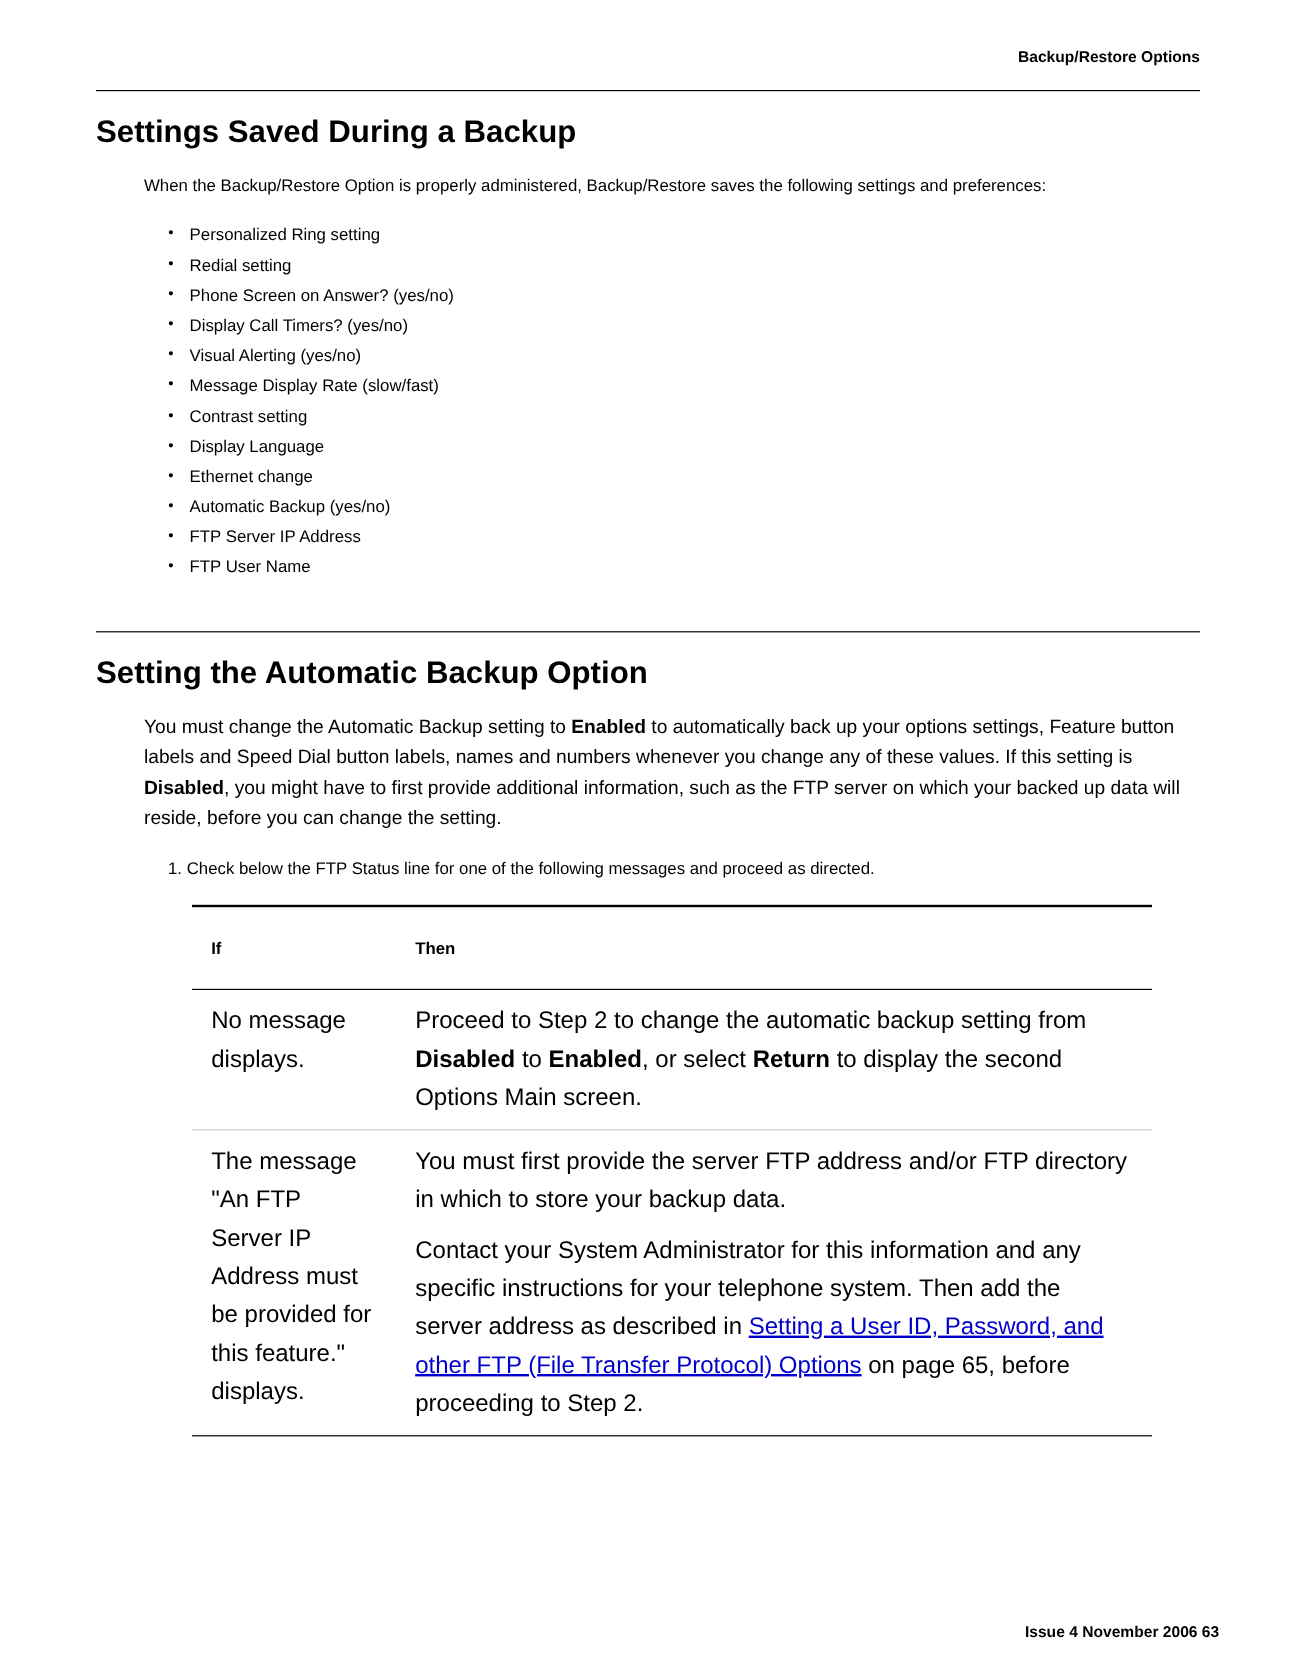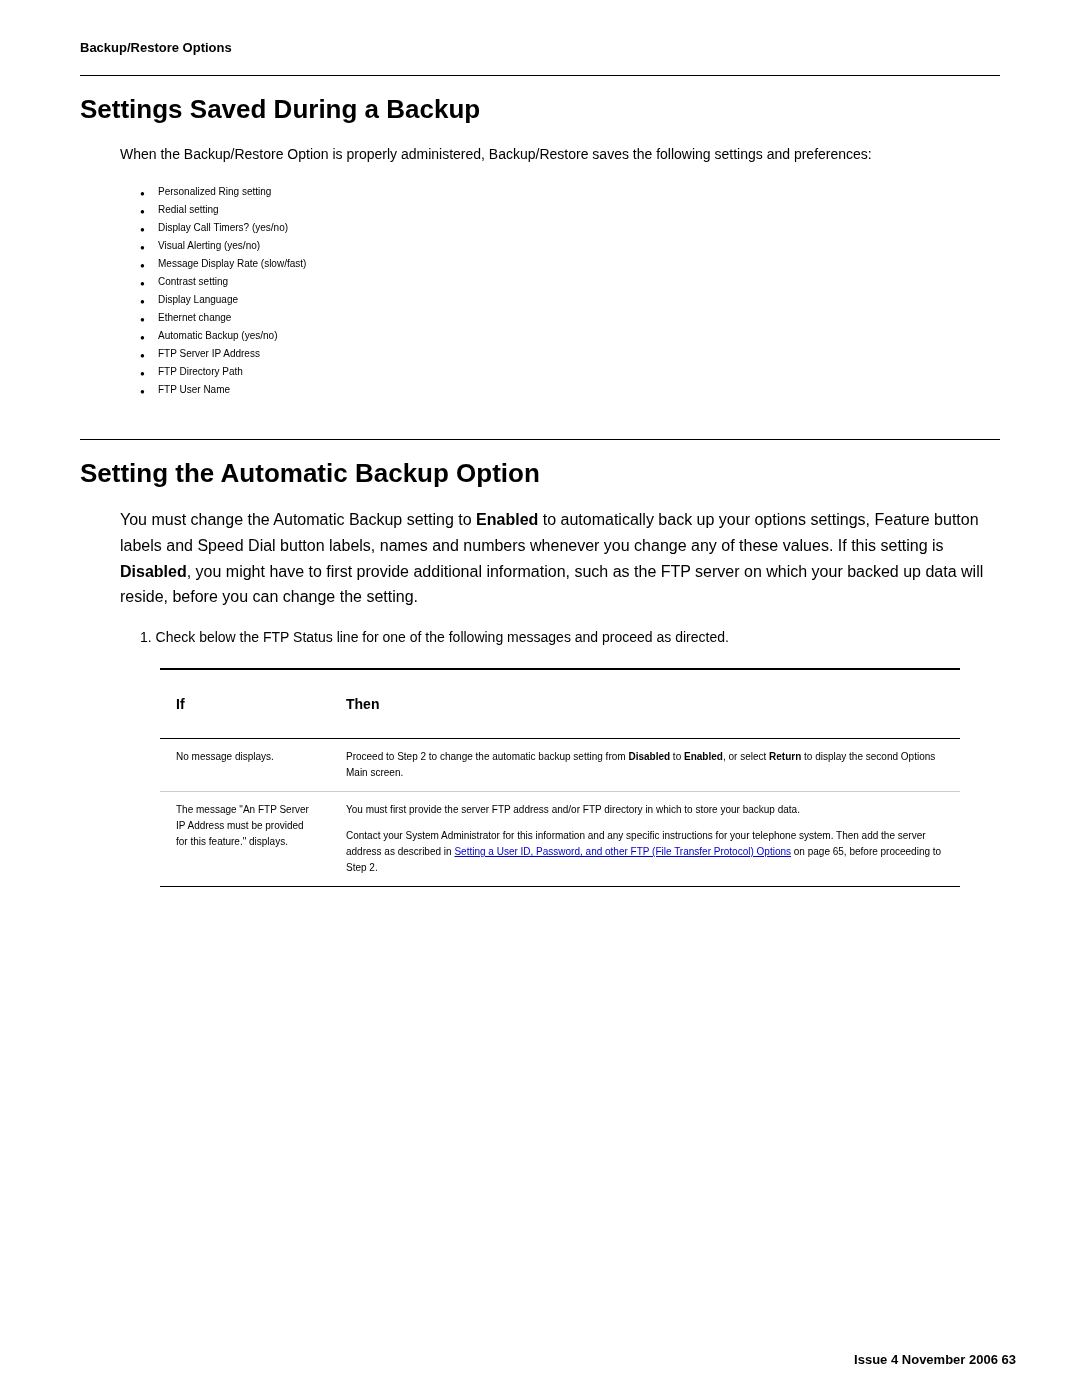--- a/index.html
+++ b/index.html
@@ -19,21 +19,21 @@
     }
 
     .page-container {
       width: 100%;
       min-height: 1397px;
       padding: 40px 80px 60px 80px;
       position: relative;
     }
 
     .header-right {
-      text-align: left;
+      text-align: right;
       font-weight: bold;
       font-size: 13px;
       margin-bottom: 20px;
       padding-bottom: 0;
     }
 
     .section {
       margin-bottom: 40px;
     }
 
@@ -57,21 +57,21 @@
       margin-bottom: 18px;
     }
 
     .bullet-list {
       list-style: none;
       margin-left: 60px;
       margin-bottom: 20px;
     }
 
     .bullet-list li {
-      font-size: 10px;
+      font-size: 14px;
       line-height: 1.8;
       position: relative;
       padding-left: 18px;
     }
 
     .bullet-list li::before {
       content: "●";
       font-size: 8px;
       position: absolute;
       left: 0;
@@ -111,21 +111,21 @@
     table thead tr th {
       font-weight: bold;
       font-size: 14px;
       padding: 26px 16px;
       text-align: left;
       border-top: 2px solid #000;
       border-bottom: 1px solid #000;
     }
 
     table tbody tr td {
-      font-size: 10px;
+      font-size: 20px;
       line-height: 1.6;
       padding: 10px 16px;
       vertical-align: top;
       border-bottom: 1px solid #ccc;
     }
 
     table tbody tr:last-child td {
       border-bottom: 1px solid #000;
     }
 
@@ -161,29 +161,29 @@
 
   <div class="section">
     <hr class="section-divider">
     <h1 class="section-title">Settings Saved During a Backup</h1>
 
     <p class="intro-text">When the Backup/Restore Option is properly administered, Backup/Restore saves the following settings and preferences:</p>
 
     <ul class="bullet-list">
       <li><span>Personalized Ring setting</span></li>
       <li><span>Redial setting</span></li>
+      <li><span>Phone Screen on Answer? (yes/no)</span></li>
       <li><span>Display Call Timers? (yes/no)</span></li>
       <li><span>Visual Alerting (yes/no)</span></li>
       <li><span>Message Display Rate (slow/fast)</span></li>
       <li><span>Contrast setting</span></li>
       <li><span>Display Language</span></li>
       <li><span>Ethernet change</span></li>
       <li><span>Automatic Backup (yes/no)</span></li>
       <li><span>FTP Server IP Address</span></li>
-      <li><span>FTP Directory Path</span></li>
       <li><span>FTP User Name</span></li>
     </ul>
   </div>
 
   <div class="section">
     <hr class="section-divider">
     <h1 class="section-title">Setting the Automatic Backup Option</h1>
 
     <p class="body-text">
       You must change the Automatic Backup setting to <strong>Enabled</strong> to automatically back up your options settings, Feature button labels and Speed Dial button labels, names and numbers whenever you change any of these values. If this setting is <strong>Disabled</strong>, you might have to first provide additional information, such as the FTP server on which your backed up data will reside, before you can change the setting.

